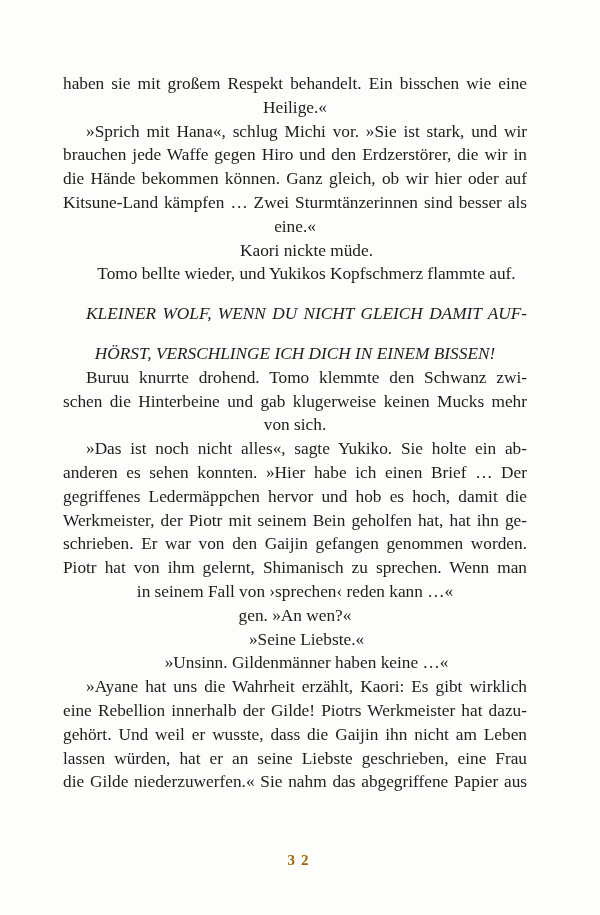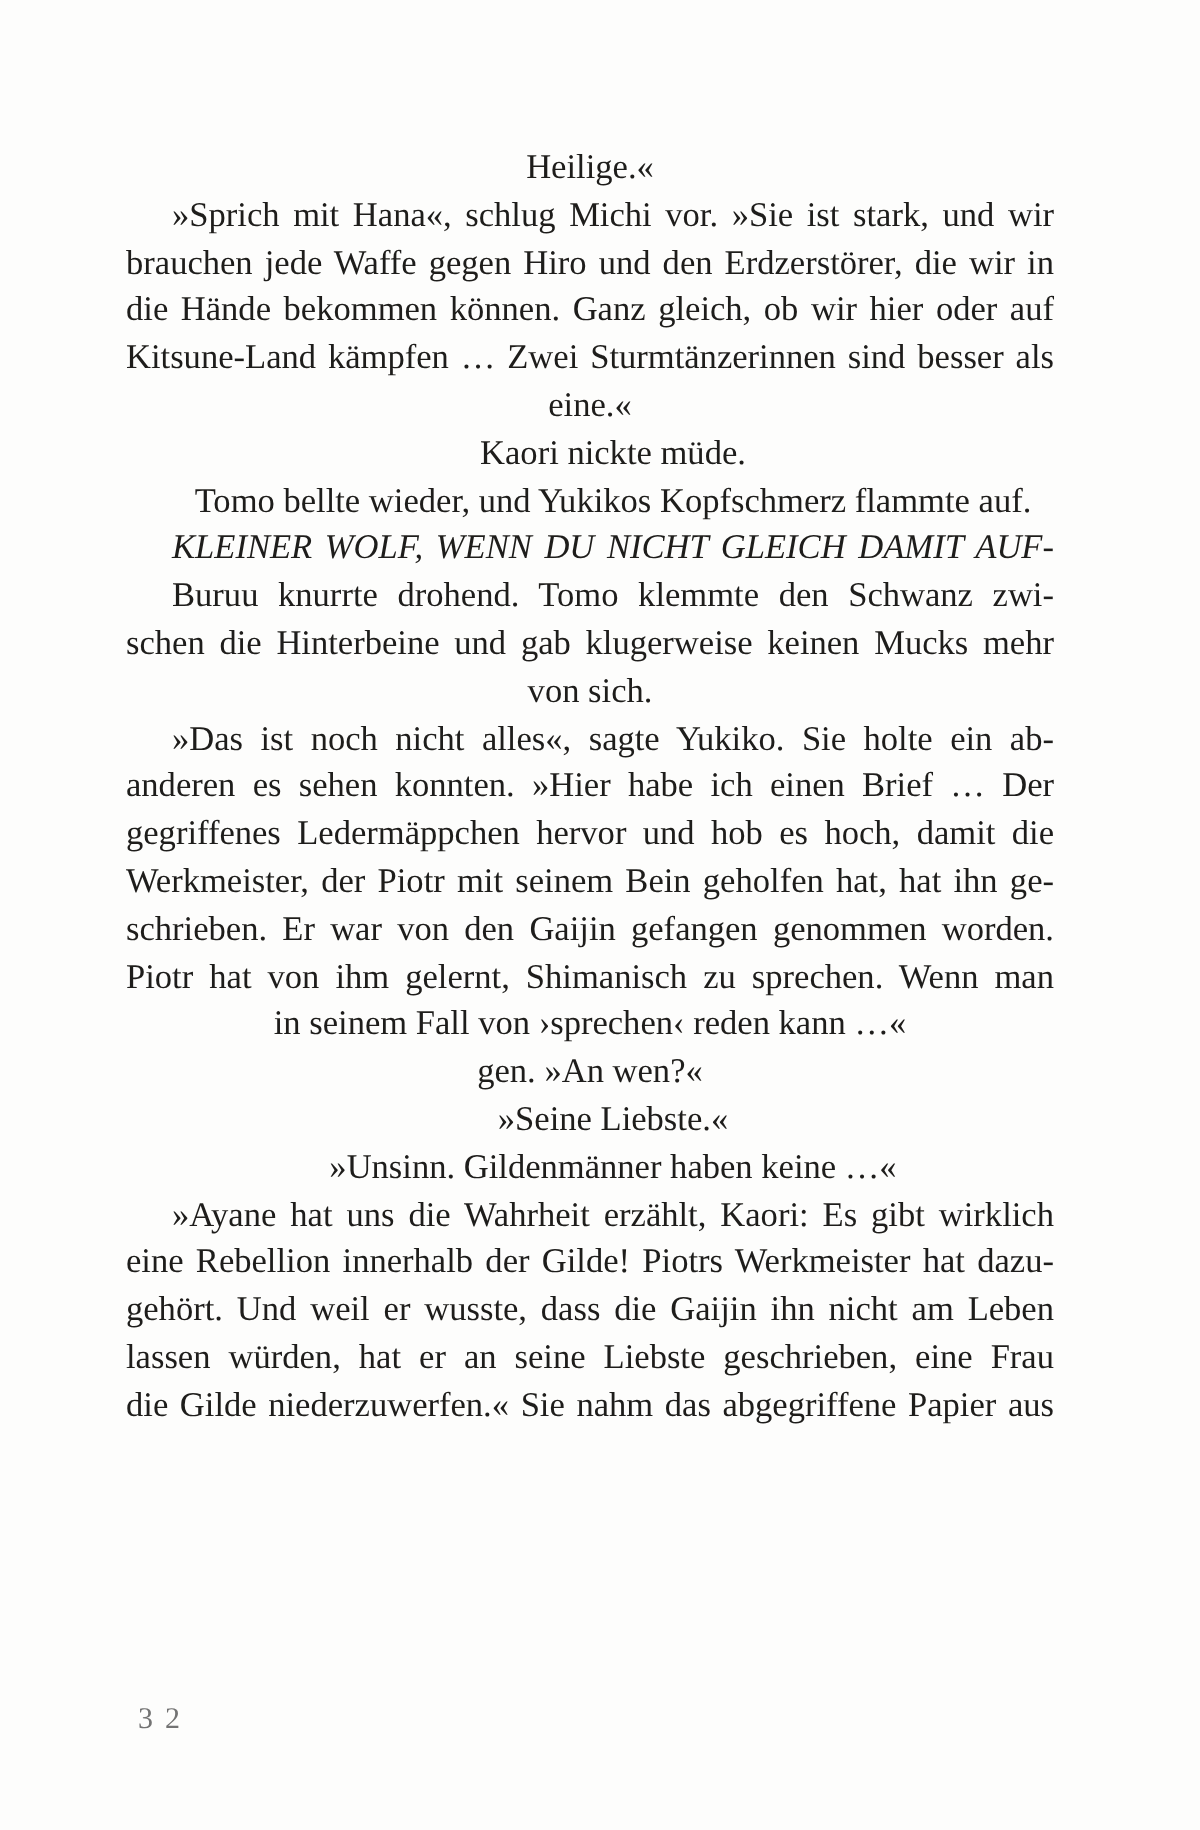--- a/index.html
+++ b/index.html
@@ -34,48 +34,51 @@
   }
   .line.just {
     text-align: justify;
     text-align-last: justify;
   }
   .line.indent {
     padding-left: 23px;
   }
   .line.italic {
     font-style: italic;
+    margin-top: 16px;
   }
   .folio {
     position: absolute;
     left: 63px;
     width: 464px;
     top: 852px;
-    text-align: left;
+    text-align: center;
     font-size: 15px;
-    font-weight: 400;
+    font-weight: 700;
     letter-spacing: 6px;
     padding-left: 6px; 
-    color: #737373;
+    color: #a16207;
   }
 </style>
 </head>
 <body>
 
 <div class="page">
   <div class="text-block">
+      <div class="line just">haben sie mit großem Respekt behandelt. Ein bisschen wie eine</div>
       <div class="line">Heilige.«</div>
       <div class="line indent just">»Sprich mit Hana«, schlug Michi vor. »Sie ist stark, und wir</div>
       <div class="line just">brauchen jede Waffe gegen Hiro und den Erdzerstörer, die wir in</div>
       <div class="line just">die Hände bekommen können. Ganz gleich, ob wir hier oder auf</div>
       <div class="line just">Kitsune-Land kämpfen … Zwei Sturmtänzerinnen sind besser als</div>
       <div class="line">eine.«</div>
       <div class="line indent">Kaori nickte müde.</div>
       <div class="line indent">Tomo bellte wieder, und Yukikos Kopfschmerz flammte auf.</div>
       <div class="line indent italic just">KLEINER WOLF, WENN DU NICHT GLEICH DAMIT AUF-</div>
+      <div class="line italic">HÖRST, VERSCHLINGE ICH DICH IN EINEM BISSEN!</div>
       <div class="line indent just">Buruu knurrte drohend. Tomo klemmte den Schwanz zwi-</div>
       <div class="line just">schen die Hinterbeine und gab klugerweise keinen Mucks mehr</div>
       <div class="line">von sich.</div>
       <div class="line indent just">»Das ist noch nicht alles«, sagte Yukiko. Sie holte ein ab-</div>
       <div class="line just">anderen es sehen konnten. »Hier habe ich einen Brief … Der</div>
       <div class="line just">gegriffenes Ledermäppchen hervor und hob es hoch, damit die</div>
       <div class="line just">Werkmeister, der Piotr mit seinem Bein geholfen hat, hat ihn ge-</div>
       <div class="line just">schrieben. Er war von den Gaijin gefangen genommen worden.</div>
       <div class="line just">Piotr hat von ihm gelernt, Shimanisch zu sprechen. Wenn man</div>
       <div class="line">in seinem Fall von ›sprechen‹ reden kann …«</div>

